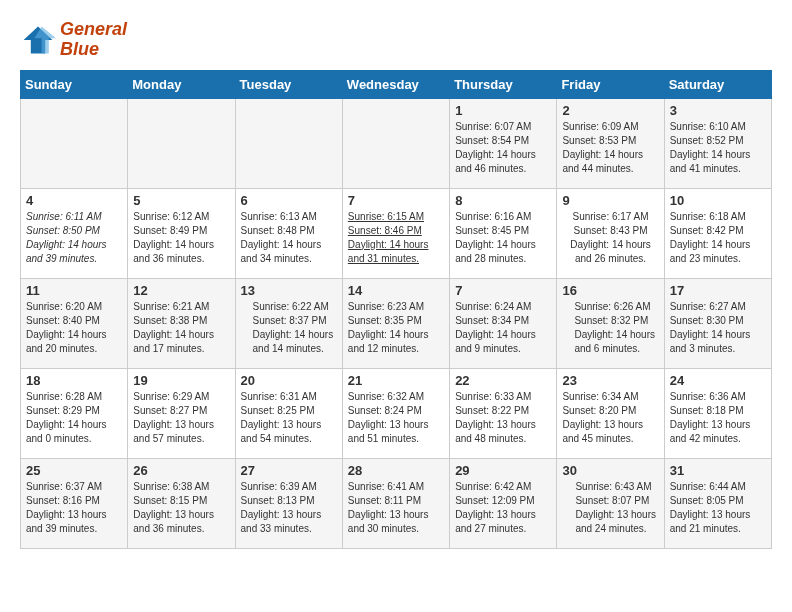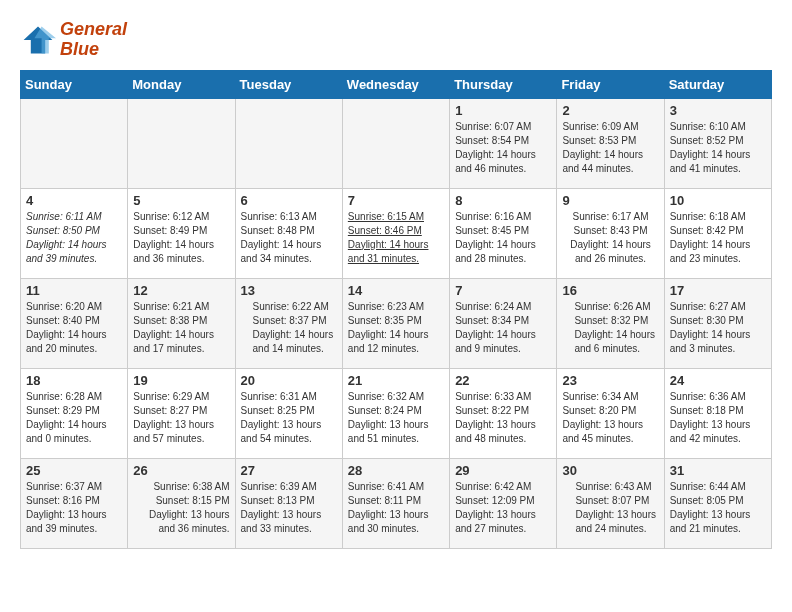--- a/index.html
+++ b/index.html
@@ -284,21 +284,21 @@
       </tr>
       <tr>
         <td>
           <span class="day-number">25</span>
           <div class="day-info" style="white-space: pre-line;">Sunrise: 6:37 AM
 Sunset: 8:16 PM
 Daylight: 13 hours and 39 minutes.</div>
         </td>
         <td>
           <span class="day-number">26</span>
-          <div class="day-info" style="white-space: pre-line; text-align: right;">Sunrise: 6:38 AM
+          <div class="day-info" style="white-space: pre-line;">Sunrise: 6:38 AM
 Sunset: 8:15 PM
 Daylight: 13 hours and 36 minutes.</div>
         </td>
         <td>
           <span class="day-number">27</span>
           <div class="day-info" style="white-space: pre-line;">Sunrise: 6:39 AM
 Sunset: 8:13 PM
 Daylight: 13 hours and 33 minutes.</div>
         </td>
         <td>

